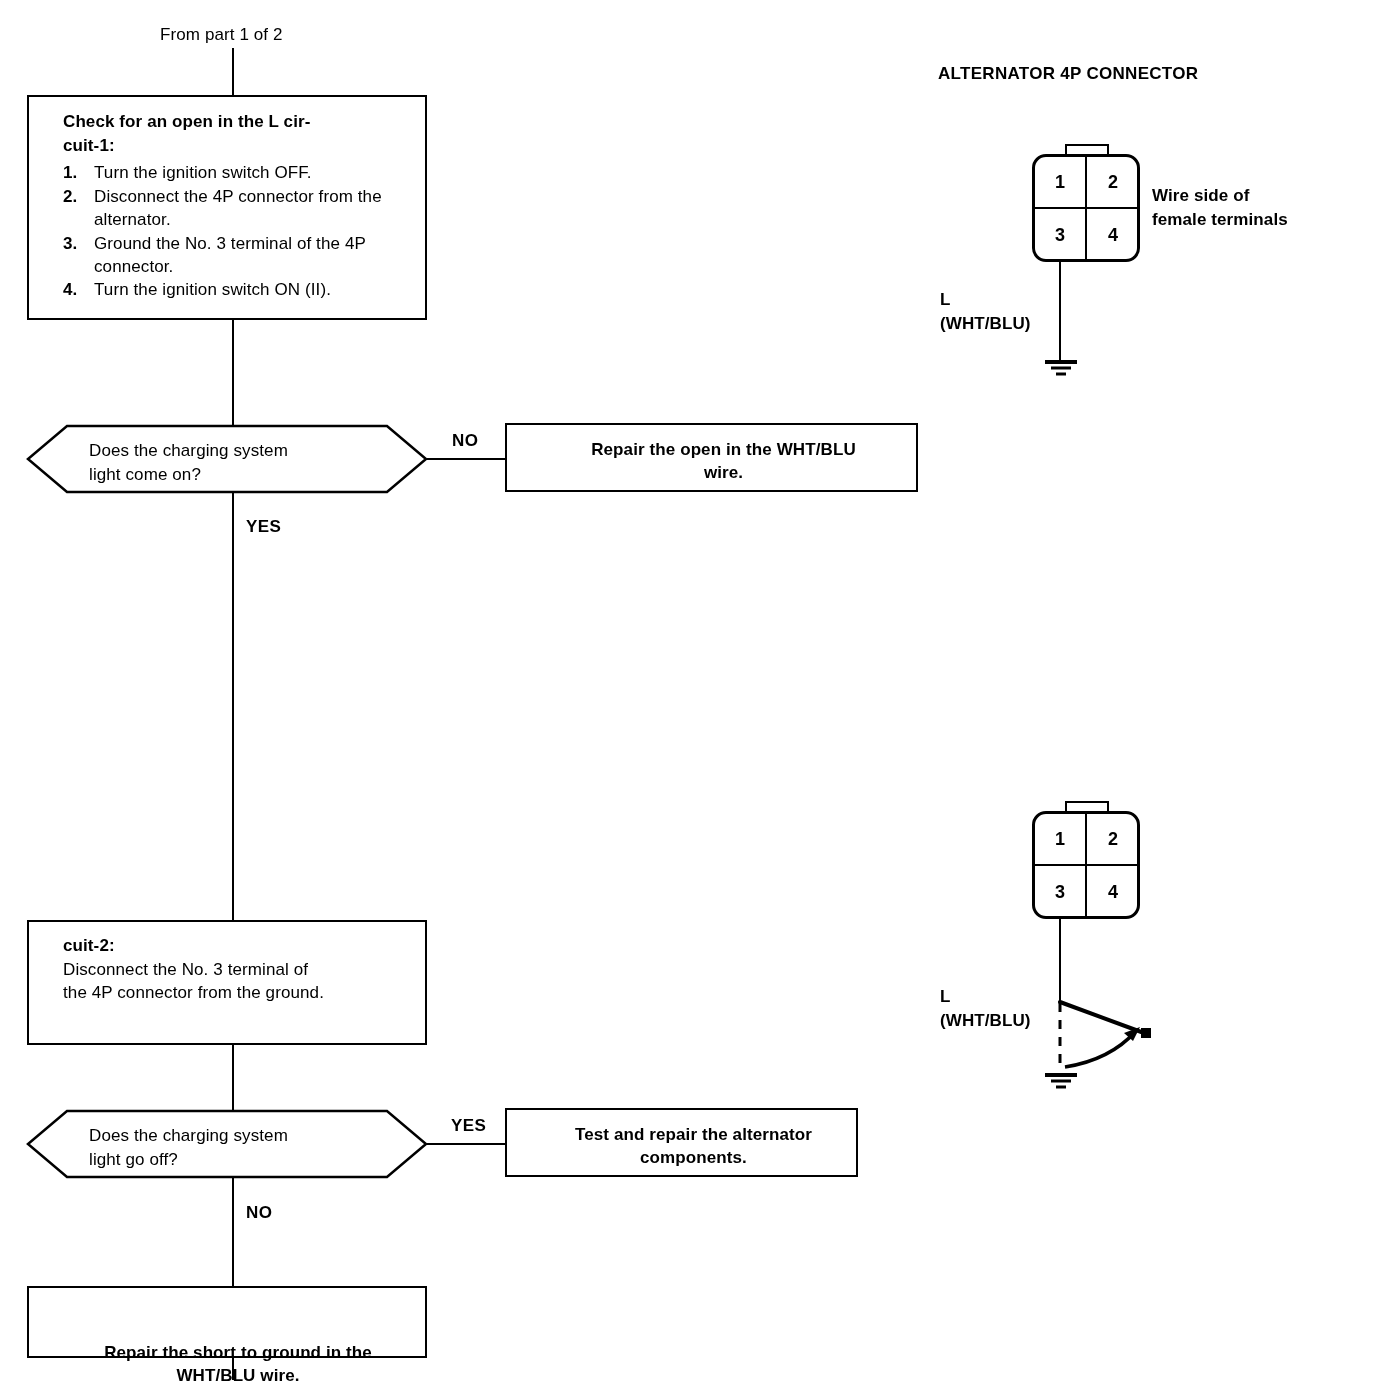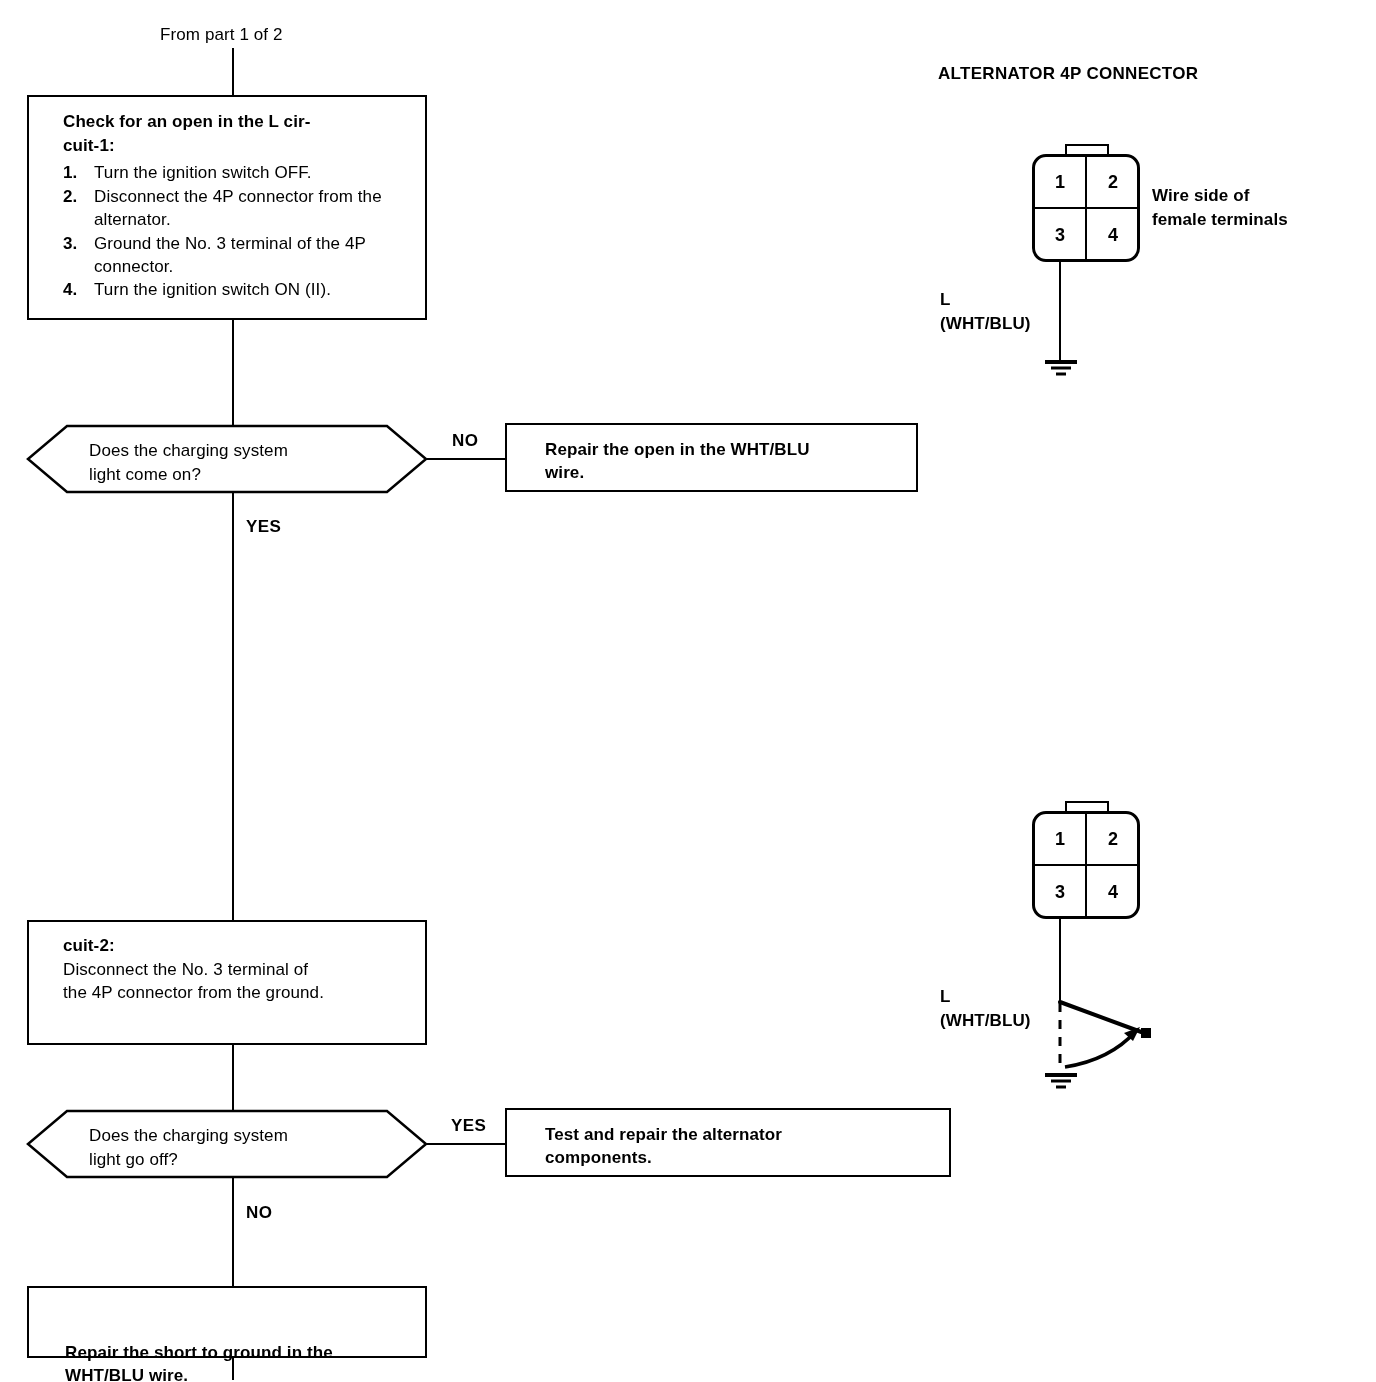--- a/index.html
+++ b/index.html
@@ -56,20 +56,21 @@
     line-height: 1.35;
     margin: 0;
     letter-spacing: 0.1px;
   }
   .proc-bold {
     font-weight: bold;
     font-size: 17px;
     line-height: 1.38;
     margin: 0;
     letter-spacing: 0.1px;
+    text-align: center;
   }
   .result-inner {
     padding: 13px 14px 10px 38px;
   }
 
   
   ol.steps {
     list-style: none;
     margin: 0;
     padding: 0;
@@ -254,21 +255,21 @@
     </svg>
     <div class="dec-text">
       <div>Does the charging system</div>
       <div>light go off?</div>
     </div>
   </div>
 
   <div class="hline" style="left:427px; top:1143px; width:78px;"></div>
   <div class="branch-label" style="left:451px; top:1116px;">YES</div>
 
-  <div class="proc-box" style="left:505px; top:1108px; width:446px; height:69px;">
+  <div class="proc-box" style="left:505px; top:1108px; width:353px; height:69px;">
     <div class="result-inner">
       <div class="proc-bold">Test and repair the alternator</div>
       <div class="proc-bold">components.</div>
     </div>
   </div>
 
   <div class="branch-label" style="left:246px; top:1203px;">NO</div>
   <div class="vline" style="left:232px; top:1178px; height:108px;"></div>
 
   <div class="proc-box" style="left:27px; top:1286px; width:400px; height:72px;">

